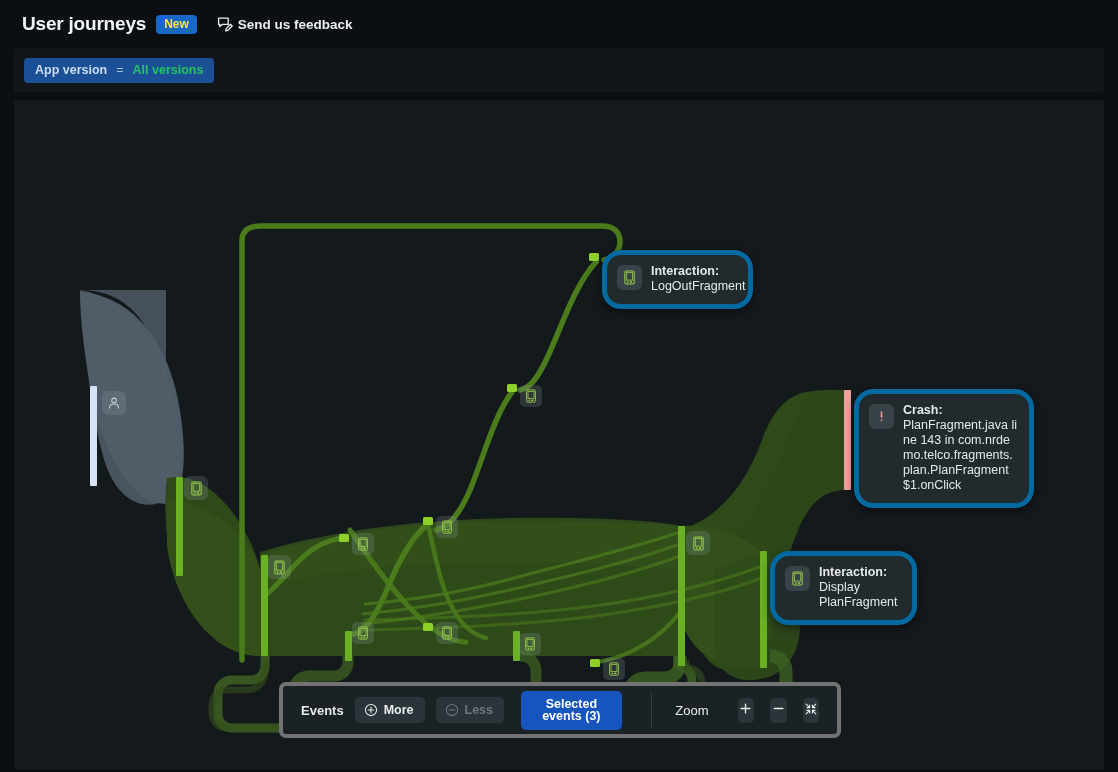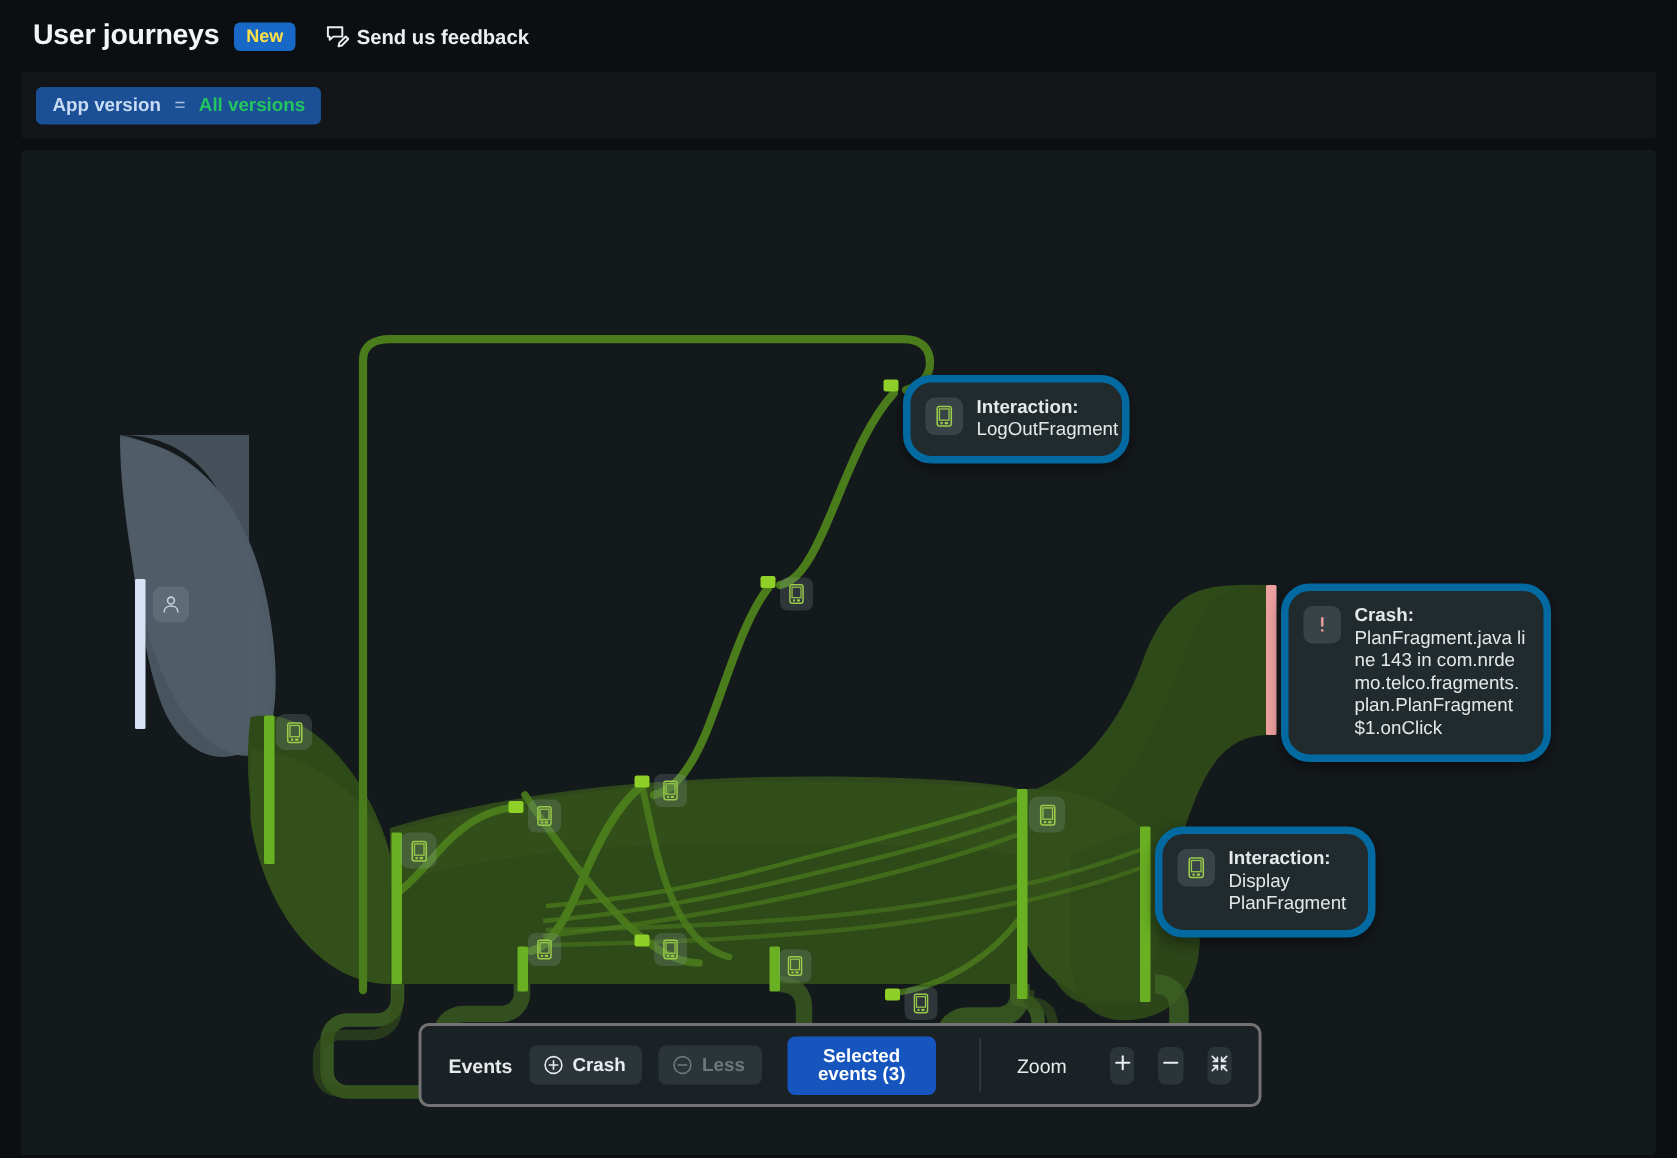--- a/index.html
+++ b/index.html
@@ -128,21 +128,21 @@
   #tip-crash  { left: 840px; top: 289px; width: 180px; }
   #tip-crash .tip-body { word-break: break-all; }
   #tip-plan   { left: 756px; top: 451px; width: 147px; }
 
   
   .controls {
     position: absolute;
     left: 265px; top: 582px;
     width: 562px; height: 56px;
     background: #1b2226;
-    border: 2px solid #737373;
+    border: 4px solid #737373;
     border-radius: 7px;
     display: flex;
     align-items: center;
     padding: 0 18px;
     gap: 11px;
   }
   .ctl-label {
     font-size: 13px; font-weight: bold; color: #e7eaec;
   }
   .ctl-btn {
@@ -478,21 +478,21 @@
     <span class="ctl-label">Events</span>
 
     <button class="ctl-btn">
       <span>
         <svg width="14" height="14" viewBox="0 0 16 16" fill="none">
           <circle cx="8" cy="8" r="6.4" stroke="#e8ecee" stroke-width="1.2"></circle>
           <line x1="8" y1="4.8" x2="8" y2="11.2" stroke="#e8ecee" stroke-width="1.2" stroke-linecap="round"></line>
           <line x1="4.8" y1="8" x2="11.2" y2="8" stroke="#e8ecee" stroke-width="1.2" stroke-linecap="round"></line>
         </svg>
       </span>
-      <span>Crash</span>
+      <span>More</span>
     </button>
 
     <button class="ctl-btn disabled">
       <span>
         <svg width="14" height="14" viewBox="0 0 16 16" fill="none">
           <circle cx="8" cy="8" r="6.4" stroke="#6c787d" stroke-width="1.2"></circle>
           <line x1="4.8" y1="8" x2="11.2" y2="8" stroke="#6c787d" stroke-width="1.2" stroke-linecap="round"></line>
         </svg>
       </span>
       <span>Less</span>

